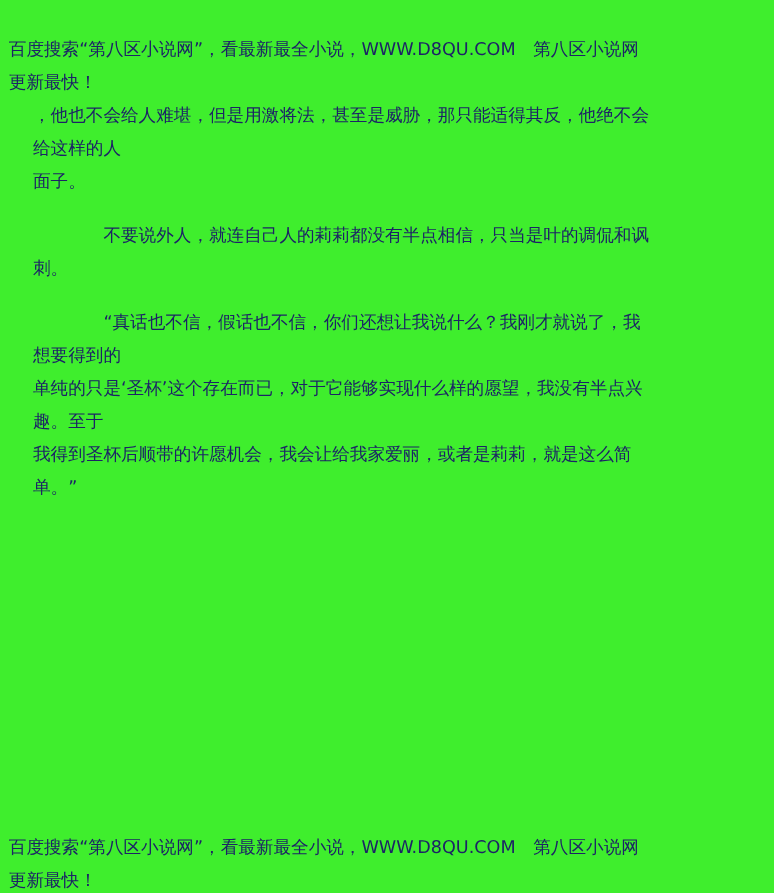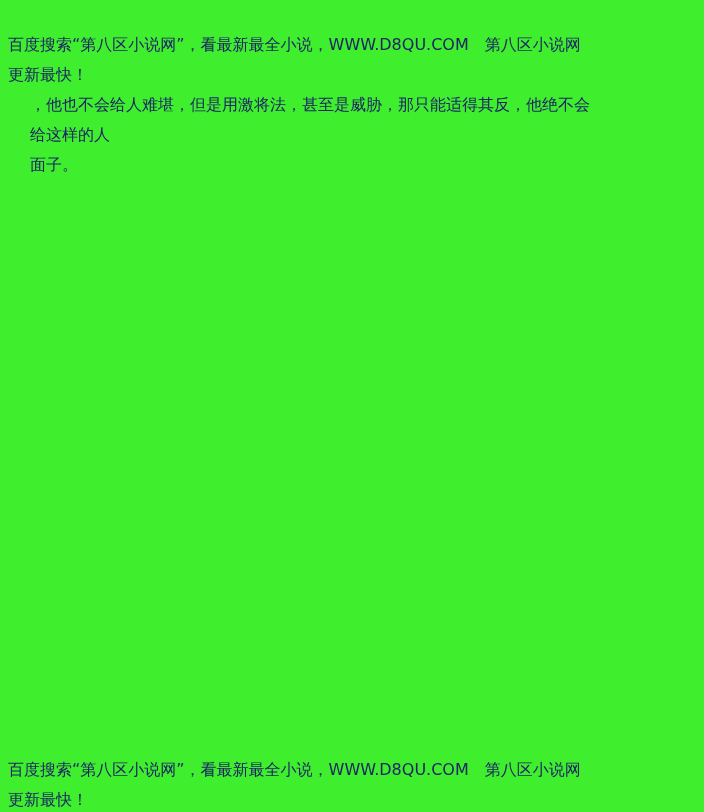--- a/index.html
+++ b/index.html
@@ -51,17 +51,21 @@
 </head>
 <body>
 
 <div class="page">
 
   <div class="promo">百度搜索“第八区小说网”，看最新最全小说，WWW.D8QU.COM　第八区小说网更新最快！</div>
 
   <div class="content">
     <p class="para continuation">，他也不会给人难堪，但是用激将法，甚至是威胁，那只能适得其反，他绝不会给这样的人
 面子。</p>
+    <p class="para">不要说外人，就连自己人的莉莉都没有半点相信，只当是叶的调侃和讽刺。</p>
+    <p class="para">“真话也不信，假话也不信，你们还想让我说什么？我刚才就说了，我想要得到的
+单纯的只是‘圣杯’这个存在而已，对于它能够实现什么样的愿望，我没有半点兴趣。至于
+我得到圣杯后顺带的许愿机会，我会让给我家爱丽，或者是莉莉，就是这么简单。”</p>
   </div>
 
   <div class="promo promo-bottom">百度搜索“第八区小说网”，看最新最全小说，WWW.D8QU.COM　第八区小说网更新最快！</div>
 
 </div>
 
 </body></html>

